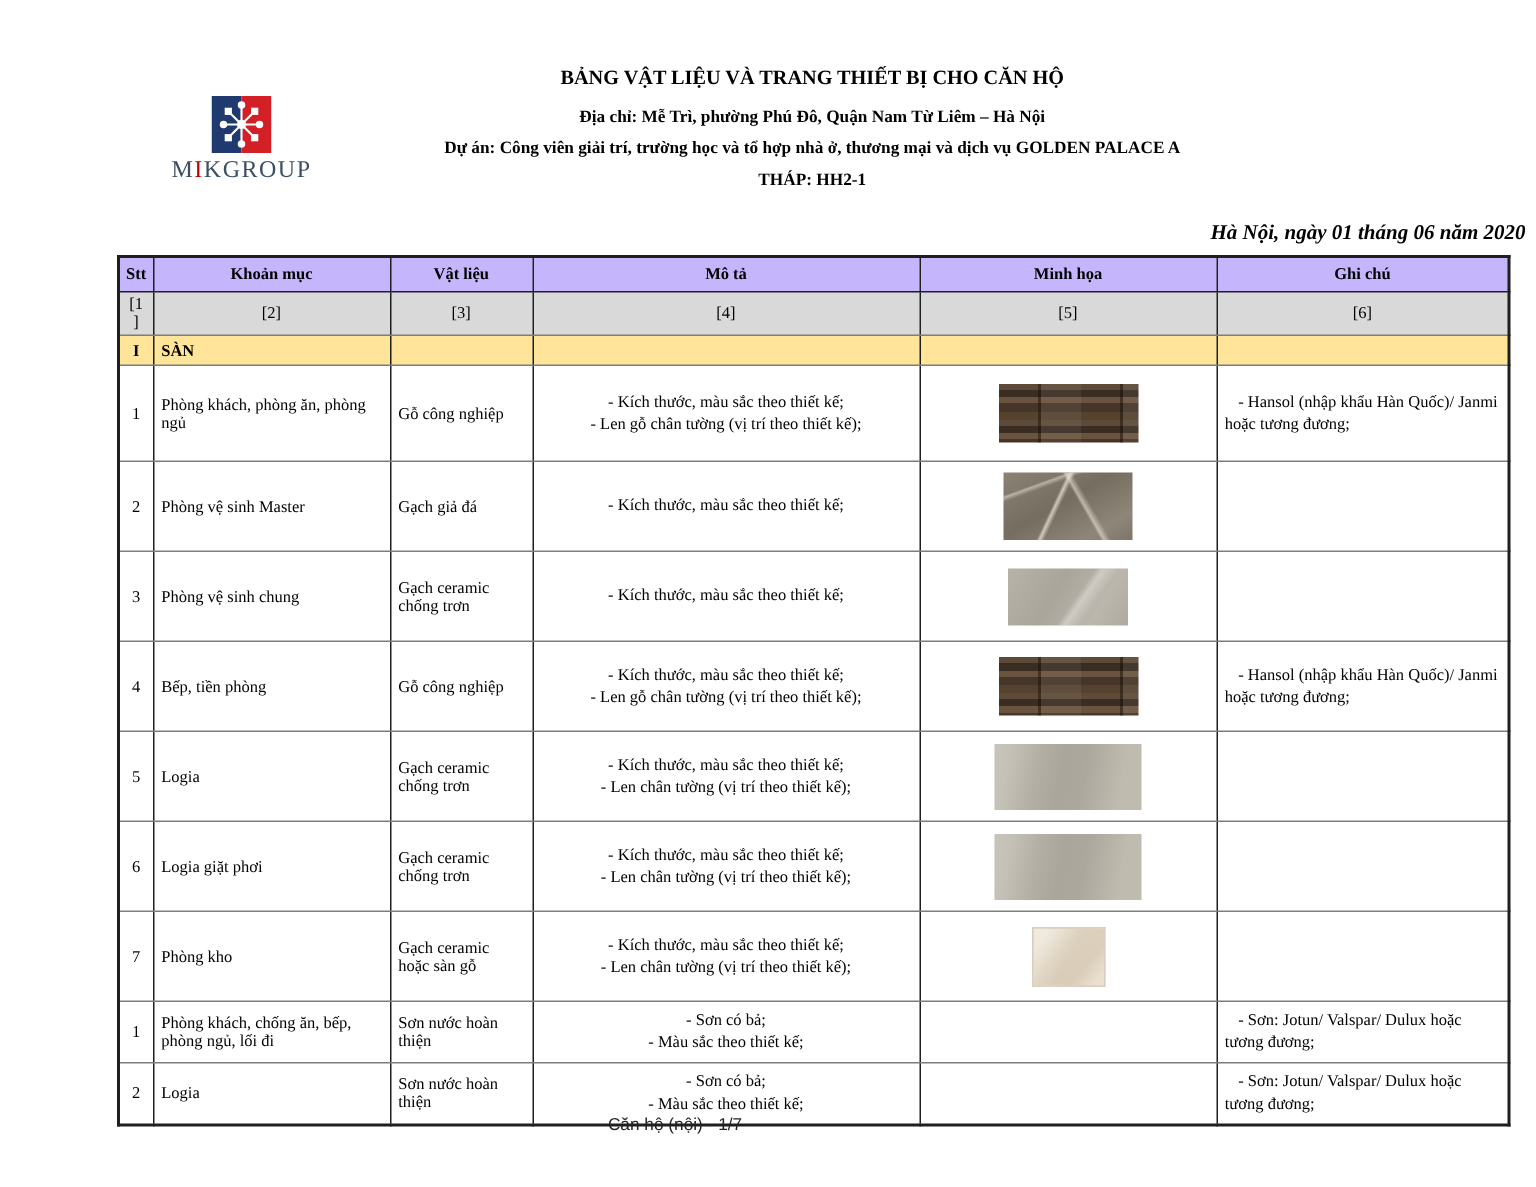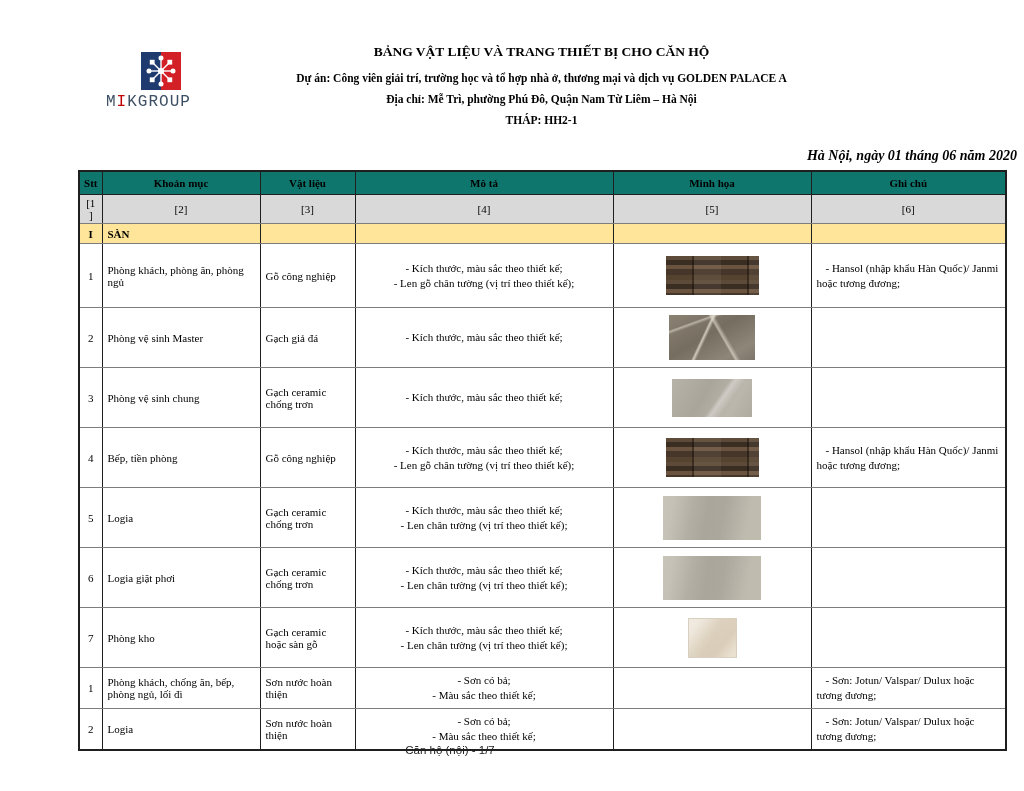--- a/index.html
+++ b/index.html
@@ -1,41 +1,41 @@
 <!DOCTYPE html>
 <html><head>
 <meta charset="utf-8">
 <style>
   html,body{margin:0;padding:0;background:#ffffff;}
   .page{position:relative;width:1024px;height:791px;background:#fff;overflow:hidden;
         font-family:"Liberation Serif","DejaVu Serif",serif;color:#000;}
 
   
-  .logo{position:absolute;left:106px;top:52px;width:110px;font-family:Liberation Mono, monospace;}
+  .logo{position:absolute;left:106px;top:64px;width:110px;text-align:center;}
   .logo-mark{display:block;margin:0 auto;}
   .logo-text{margin-top:3px;font-size:16px;letter-spacing:1px;color:#3d4f63;font-weight:400;}
   .logo-text .li{color:#c00000;}
 
   
   .doc-header{position:absolute;left:78px;top:44px;width:927px;text-align:center;}
   .doc-title{font-size:13.5px;font-weight:bold;margin-bottom:8px;}
   .doc-line{font-size:11.5px;font-weight:bold;line-height:21px;}
   .date-line{position:absolute;left:90px;top:148px;width:927px;text-align:right;
              font-size:14px;font-weight:bold;font-style:italic;}
 
   
   table.mat{position:absolute;left:78px;top:170px;width:927px;border-collapse:collapse;
             table-layout:fixed;border:2px solid #1f1f1f;}
   table.mat td,table.mat th{border-left:1.5px solid #1f1f1f;border-right:1.5px solid #1f1f1f;
             border-top:1px solid #7d7d7d;border-bottom:1px solid #7d7d7d;
             font-size:11px;vertical-align:middle;padding:2px 5px;word-wrap:break-word;}
   table.mat thead th{border:1.5px solid #1f1f1f;}
   col.c1{width:23px;}col.c2{width:158px;}col.c3{width:95px;}
   col.c4{width:258px;}col.c5{width:198px;}col.c6{width:195px;}
-  tr.head-row th{background:#0f766e;font-weight:bold;height:20px;text-align:center;padding:1px 2px;}
+  tr.head-row th{background:#c4b5fd;font-weight:bold;height:20px;text-align:center;padding:1px 2px;}
   tr.index-row td{background:#d9d9d9;text-align:center;height:16px;font-weight:400;}
   tr.section-row td{background:#ffe599;font-weight:bold;height:15px;}
   tr.section-row td.c-stt{text-align:center;}
   td.c-stt{text-align:center;}
   tr.sec0 td{height:55px;}
   tr.sec0.first td{height:59px;}
   tr.sec1 td{height:36px;}
   td.c-desc div{line-height:15px;text-align:center;}
   td.c-note{text-indent:9px;line-height:15px;}
   td.c-img{text-align:center;}
@@ -96,22 +96,22 @@
         <rect x="9.5" y="26.1" width="3.4" height="3.4"></rect>
           <rect x="27.1" y="26.1" width="3.4" height="3.4"></rect>
         <circle cx="20" cy="19" r="2.4"></circle>
       </g>
     </svg>
     <div class="logo-text"><span>M</span><span class="li">I</span><span>KGROUP</span></div>
   </div>
 
   <div class="doc-header">
     <div class="doc-title">BẢNG VẬT LIỆU VÀ TRANG THIẾT BỊ CHO CĂN HỘ</div>
+    <div class="doc-line">Địa chỉ: Mễ Trì, phường Phú Đô, Quận Nam Từ Liêm – Hà Nội</div>
     <div class="doc-line">Dự án: Công viên giải trí, trường học và tổ hợp nhà ở, thương mại và dịch vụ GOLDEN PALACE A</div>
-    <div class="doc-line">Địa chỉ: Mễ Trì, phường Phú Đô, Quận Nam Từ Liêm – Hà Nội</div>
     <div class="doc-line">THÁP: HH2-1</div>
   </div>
 
   <div class="date-line">Hà Nội, ngày 01 tháng 06 năm 2020</div>
 
   <table class="mat">
     <colgroup>
       <col class="c1">
         <col class="c2">
         <col class="c3">

